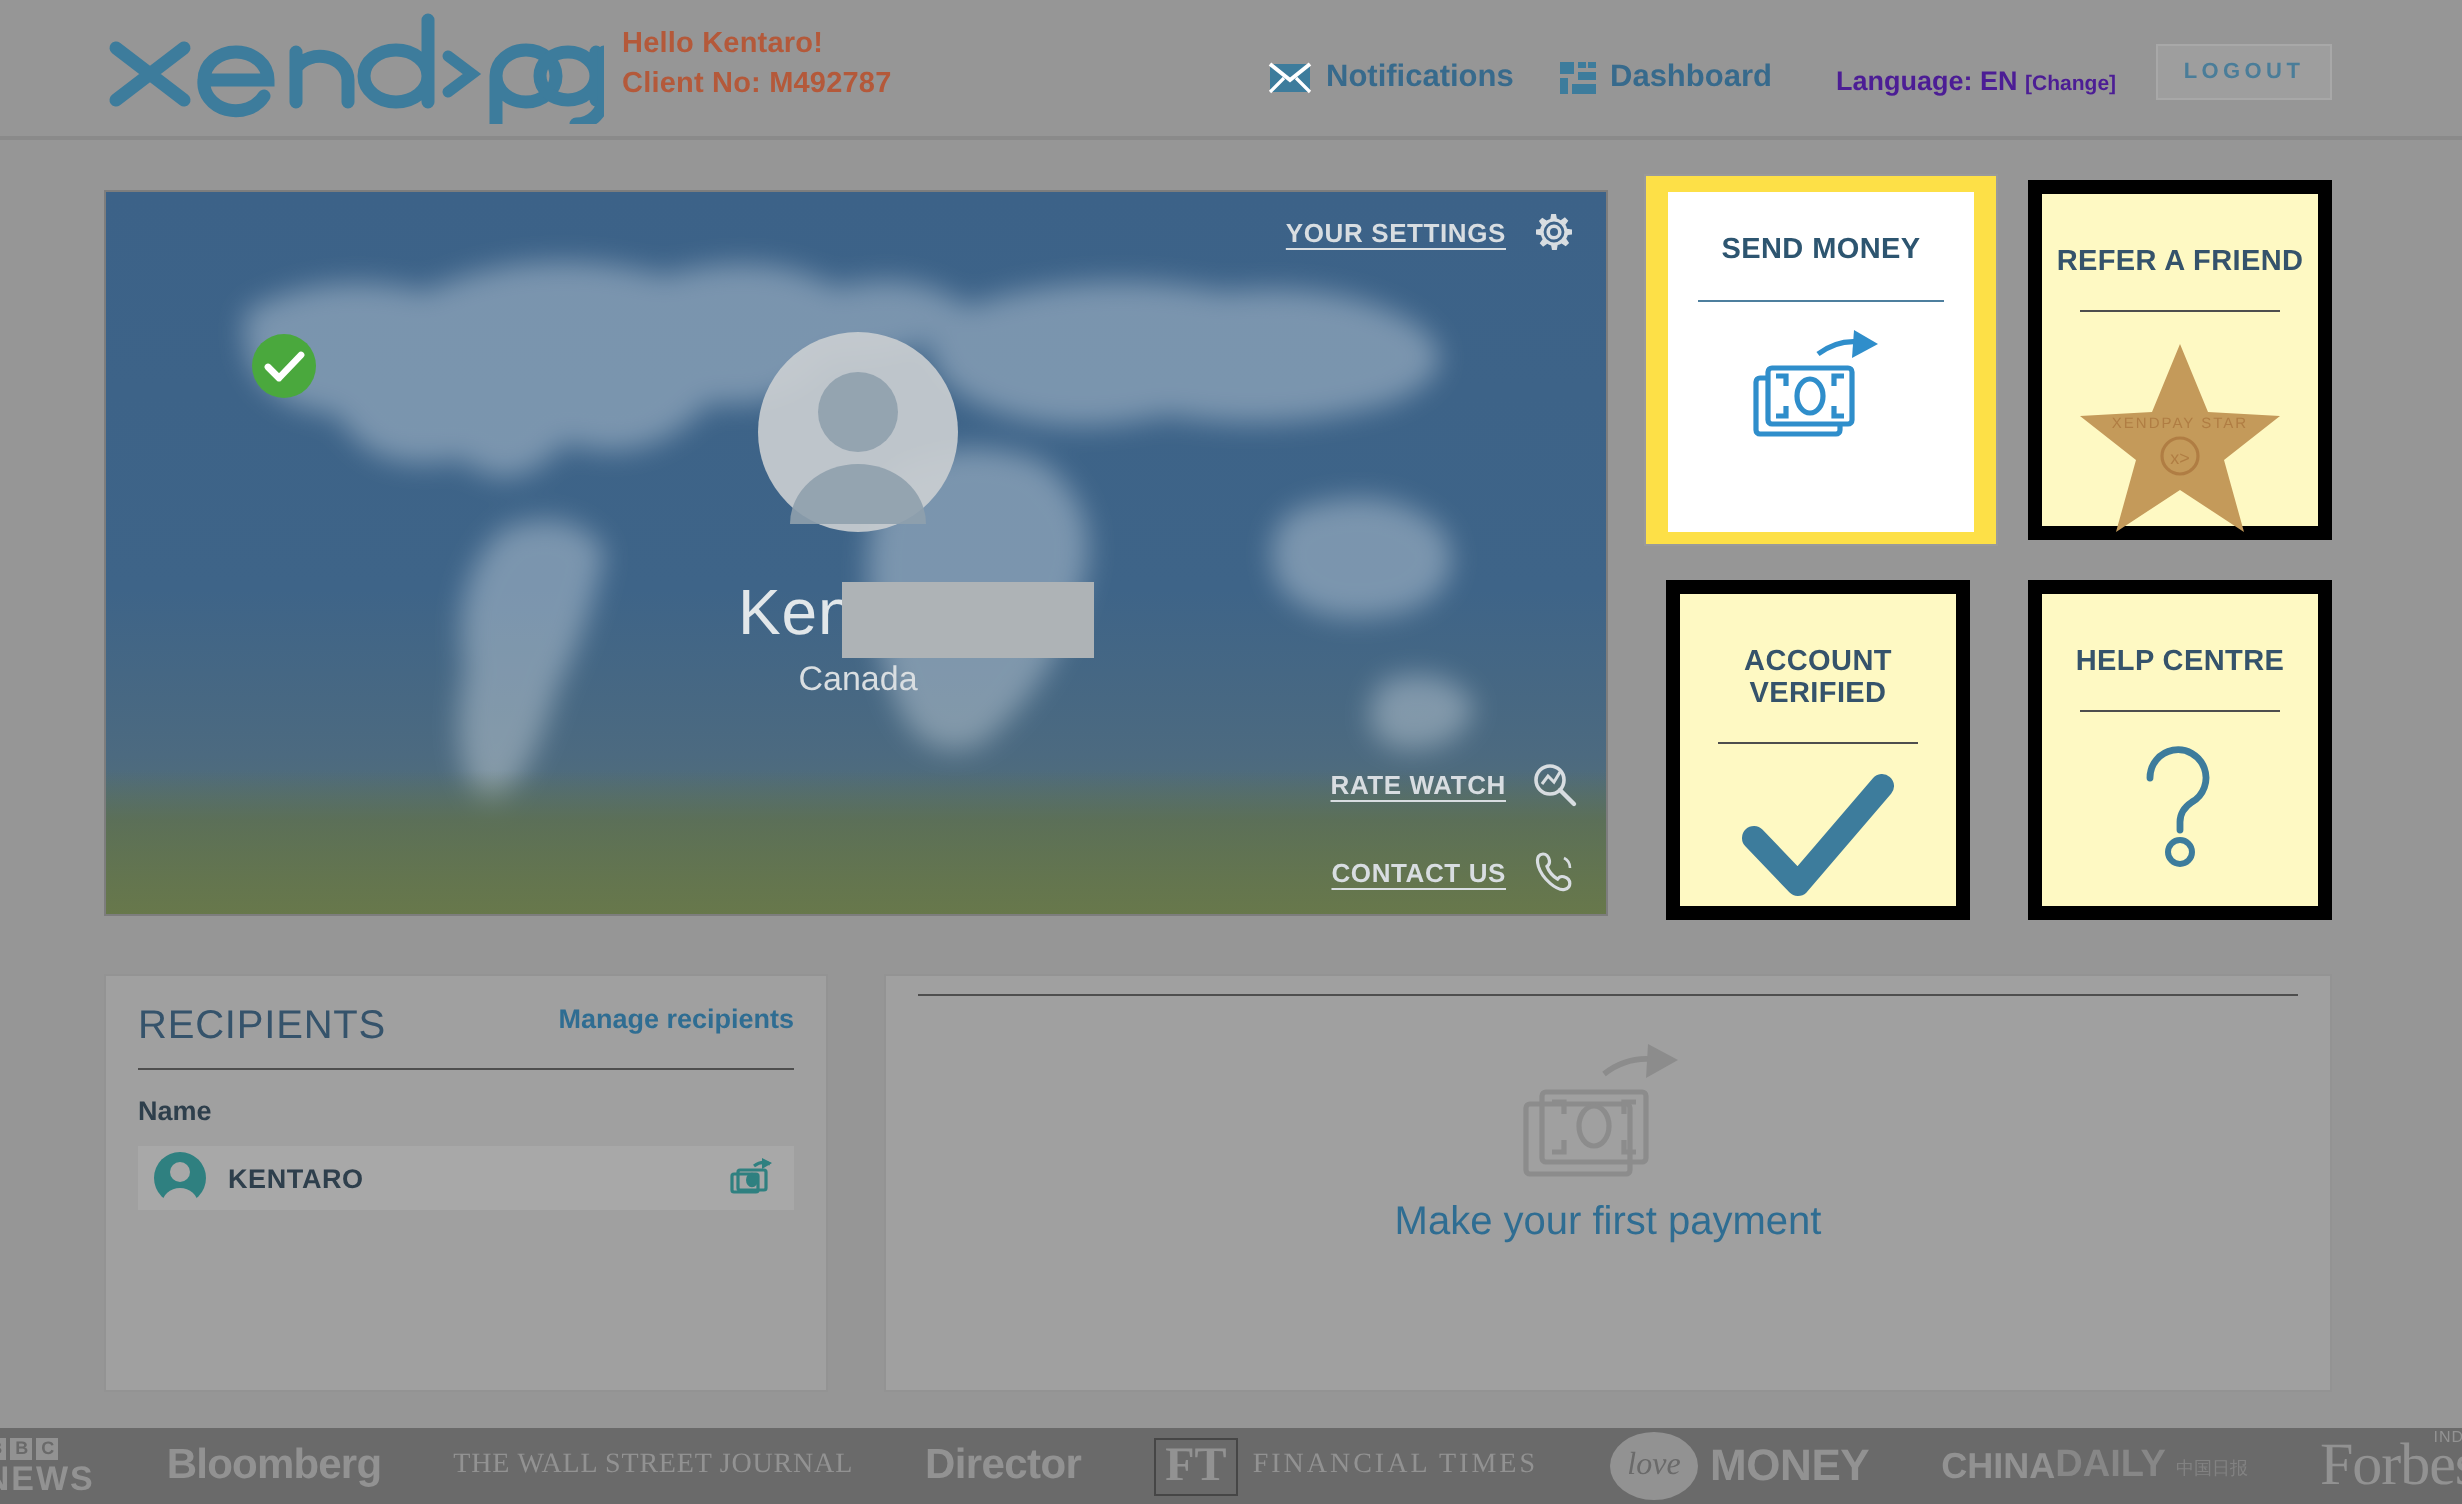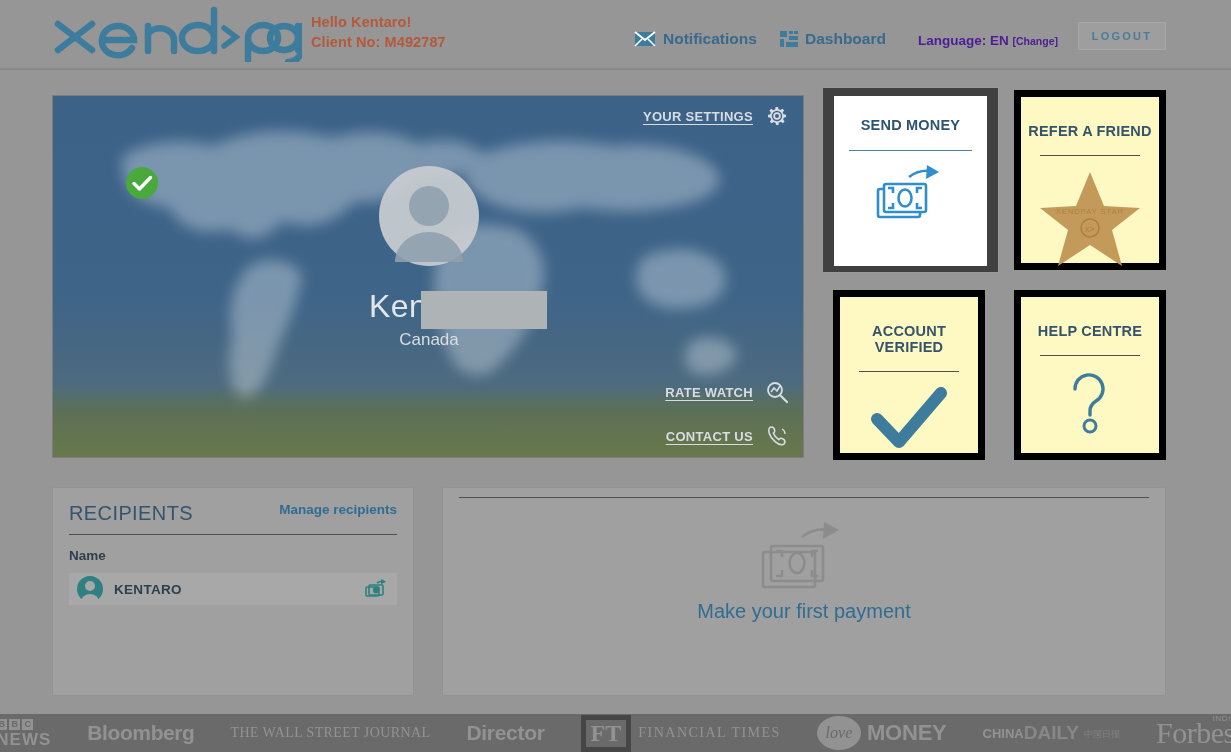--- a/index.html
+++ b/index.html
@@ -117,21 +117,21 @@
     height: 1px; background: #4e4e4e; margin: 16px auto 0; width: 72%;
   }
   .tile .t-icon {
     display: flex; align-items: center; justify-content: center;
     margin-top: 14px;
   }
 
   #tile-send-outer {
     position: absolute; left: 822px; top: 87px;
     width: 177px; height: 186px;
-    background: #404040; border: 1px solid #9a9a9a;
+    background: #fde047; border: 1px solid #9a9a9a;
   }
   #tile-send {
     position: absolute; left: 11px; top: 8px;
     width: 153px; height: 170px;
     background: #ffffff; border: 0; cursor: pointer;
   }
   #tile-send .t-title { padding-top: 21px; color: #2d5570; font-size: 14.5px; }
   #tile-send .t-rule { background: #4e7f9e; width: 80%; margin-top: 17px; }
 
   #tile-refer      { left: 1014px; top: 90px;  width: 152px; height: 180px; }
@@ -195,33 +195,33 @@
     background: #9a9a9a; color: #6a6a6a; font-size: 9px; font-weight: bold;
     text-align: center; line-height: 11px;
   }
   .fl-bbc .bbc-news { font-size: 17px; font-weight: bold; letter-spacing: 1px; margin-top: 2px; }
   .fl-bloom { font-size: 21px; font-weight: bold; letter-spacing: -.4px; }
   .fl-wsj { font-family: "Liberation Serif", serif; font-size: 14px; letter-spacing: .4px; }
   .fl-dir { font-size: 21px; font-weight: bold; letter-spacing: -.3px; }
   .fl-ft { gap: 7px; }
   .fl-ft .ft-box {
     font-family: "Liberation Serif", serif; font-weight: bold; font-size: 24px;
-    border: 5px solid #404040; padding: 1px 5px 2px 5px; line-height: 1;
+    border: 1px solid #404040; padding: 1px 5px 2px 5px; line-height: 1;
   }
   .fl-ft .ft-words { font-family:"Liberation Serif", serif; font-size: 14px; line-height: 1.05; letter-spacing: 1.5px; }
   .fl-love { gap: 6px; }
   .fl-love .love-oval {
     width: 44px; height: 34px; border-radius: 50%;
     background: #9a9a9a; color: #6a6a6a;
     font-family: "Liberation Serif", serif; font-style: italic; font-size: 16px;
     display: flex; align-items: center; justify-content: center;
   }
   .fl-love .love-money { font-size: 22px; font-weight: bold; letter-spacing: -.2px; }
   .fl-cd { gap: 0; }
-  .fl-cd .cd-china { font-size: 13px; font-weight: bold; }
+  .fl-cd .cd-china { font-size: 18px; font-weight: bold; }
   .fl-cd .cd-daily { font-size: 19px; font-weight: bold; opacity: .72; }
   .fl-cd .cd-cn { font-size: 9px; margin-left: 5px; opacity: .6; align-self: flex-end; margin-bottom: 3px; }
   .fl-forbes { position: relative; font-family: "Liberation Serif", serif; font-size: 30px; letter-spacing: -.5px; }
   .fl-forbes .fb-india { position: absolute; right: -2px; top: -2px; font-family:"Liberation Sans", sans-serif; font-size: 8px; letter-spacing: .5px; }
 </style>
 </head>
 <body>
 
 <div class="header">
 

